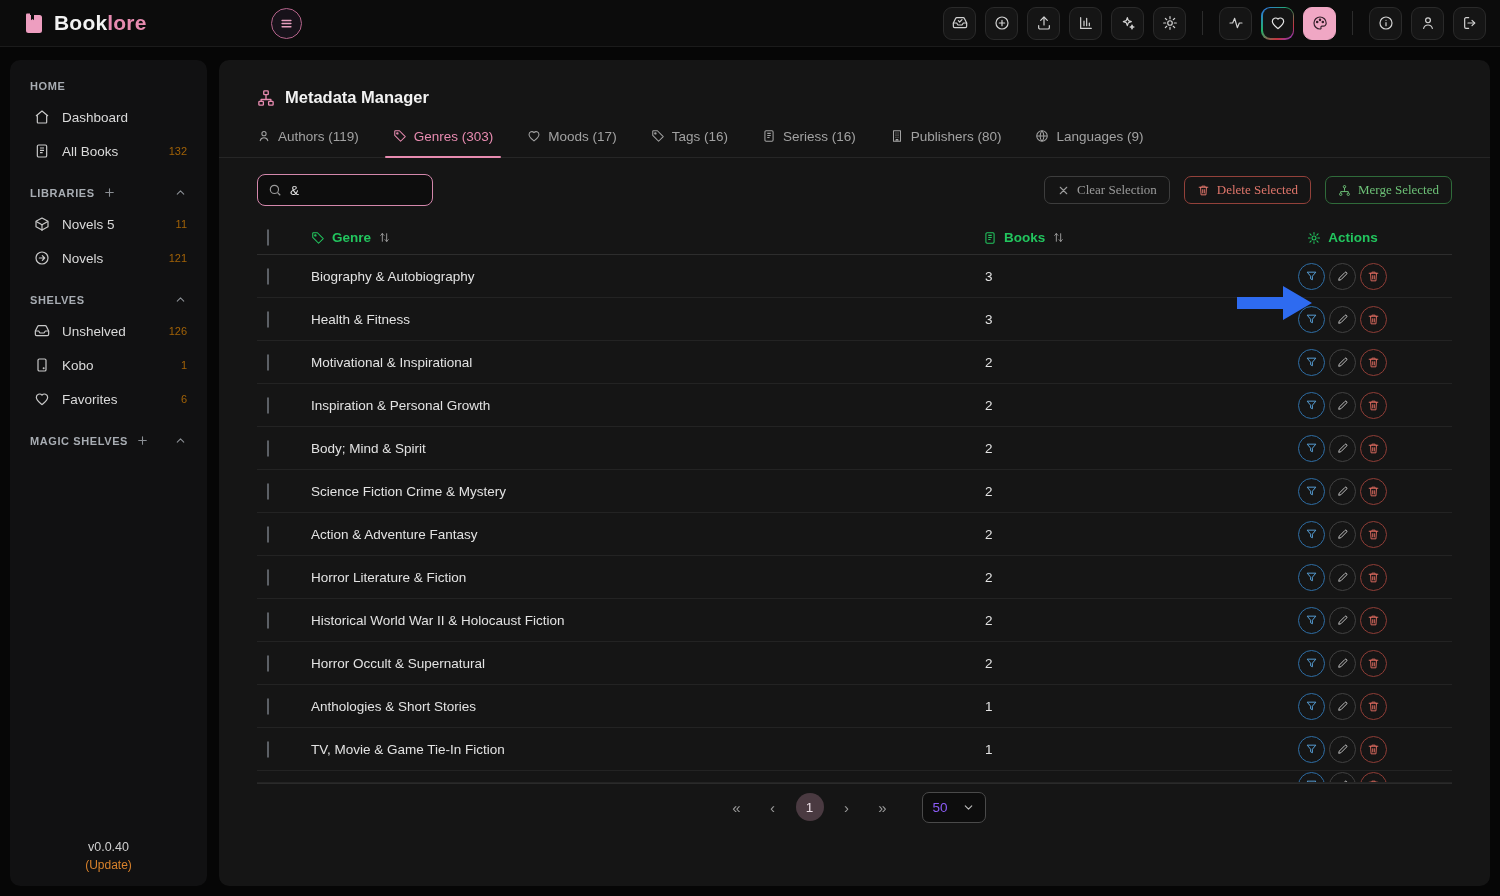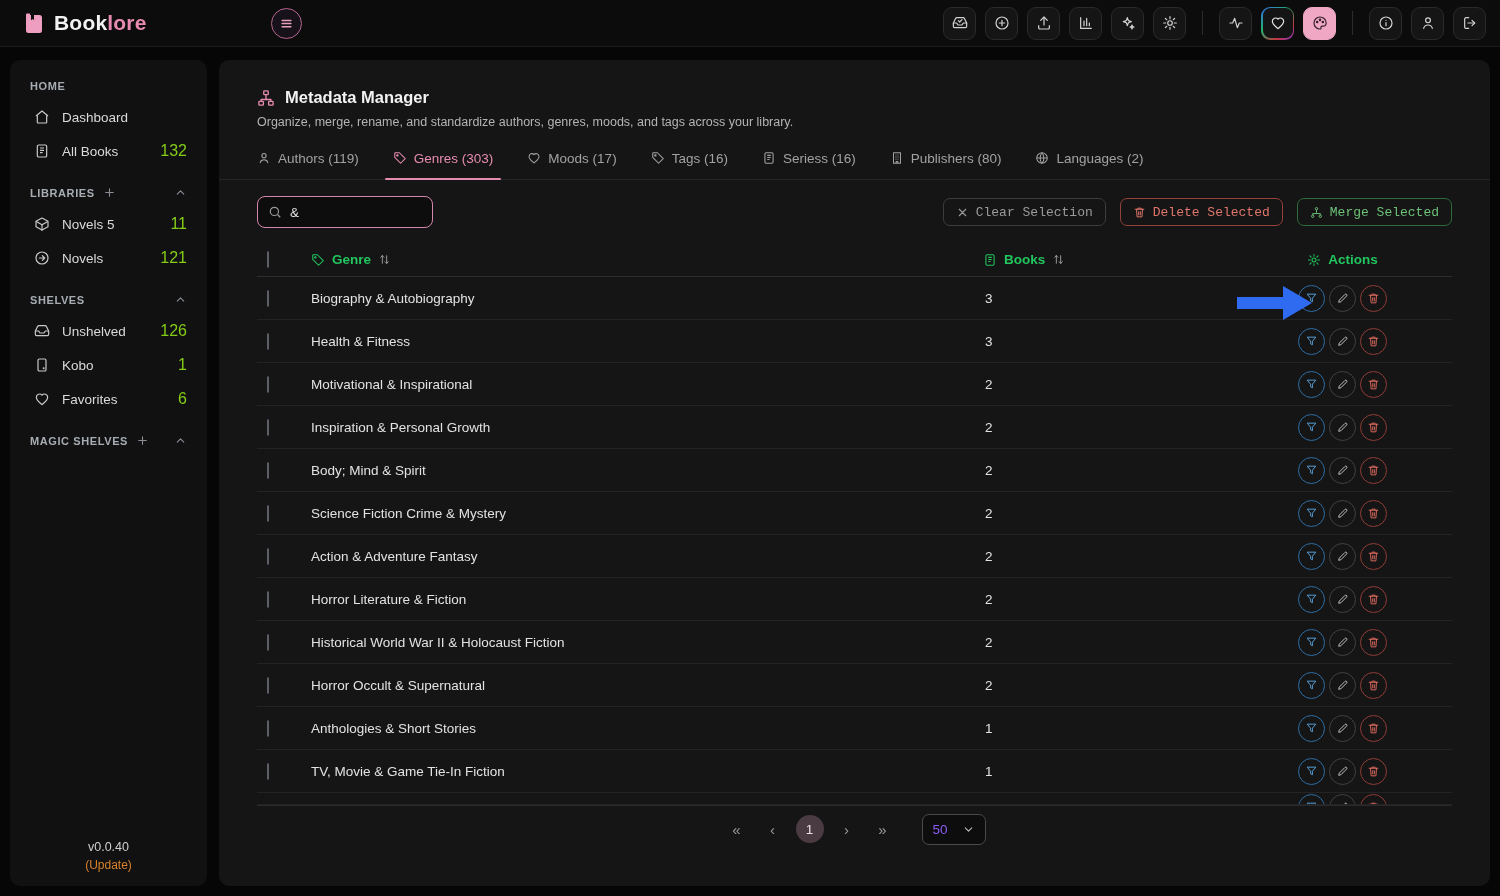--- a/index.html
+++ b/index.html
@@ -67,21 +67,21 @@
   }
   .sec-head .grow { flex:1; }
   .sec-head .plus, .sec-head .chev { color:#8b8f94; cursor:pointer; }
   .side-item {
     display:flex; align-items:center; gap:12px; height:30px;
     padding:0 6px 0 10px; border-radius:6px; cursor:pointer; color:#dadada;
     font-size:13.5px; margin-bottom:4px;
   }
   .side-item .s-icon { color:#c9c9c9; display:flex; }
   .side-item .lbl { flex:1; }
-  .side-item .cnt { color:#84cc16; font-size:16px; }
+  .side-item .cnt { color:#a16207; font-size:11px; }
   .sec-gap { height:16px; }
   .side-spacer { flex:1; }
   .version { text-align:center; font-size:12.5px; color:#cfcfcf; }
   .version .upd { color:#d9822b; font-size:12px; margin-top:4px; cursor:pointer; }
 
   
   .main-card {
     position:relative; width:1271px; height:826px;
     background:#151515; border-radius:10px; overflow:hidden;
   }
@@ -113,21 +113,21 @@
     color:#9a9a9a;
   }
   .filter-search input {
     flex:1; min-width:0; background:transparent; border:none; outline:none;
     color:#e6e6e6; font-size:13.5px; font-family:inherit;
   }
   .ctl-btns { margin-left:auto; display:flex; gap:14px; }
   .ctl-btn {
     height:28px; border-radius:7px; display:flex; align-items:center; gap:7px;
     padding:0 12px; font-size:13px; background:transparent; cursor:pointer;
-    font-family:Liberation Mono, monospace;
+    font-family:Liberation Serif, serif;
   }
   .ctl-clear { border:1px solid #3d3d3d; color:#9b9b9b; }
   .ctl-delete { border:1px solid #93413a; color:#e0766b; }
   .ctl-merge { border:1px solid #2f6b3a; color:#6dc177; }
 
   
   .table { margin:15px 38px 0 38px; }
   .grid {
     display:grid; grid-template-columns:54px 672px 250px 219px; align-items:center;
   }
@@ -438,21 +438,20 @@
         <span style="color:#e78bb0;">
           <svg width="18" height="18" viewBox="0 0 24 24" fill="none" stroke="currentColor" stroke-width="1.8" stroke-linejoin="round">
               <rect x="9" y="2.5" width="6" height="5" rx="1"></rect>
               <rect x="2.5" y="16.5" width="6" height="5" rx="1"></rect>
               <rect x="15.5" y="16.5" width="6" height="5" rx="1"></rect>
               <path d="M12 7.5v4.5M5.5 16.5V14h13v2.5M12 12v2"></path>
             </svg>
         </span>
         <span class="mc-title">Metadata Manager</span>
       </div>
-      <div class="mc-sub">Organize, merge, rename, and standardize authors, genres, moods, and tags across your library.</div>
     </div>
 
     <div class="tabs">
       <div class="tab">
         <span>
             <svg width="14" height="14" viewBox="0 0 24 24" fill="none" stroke="currentColor" stroke-width="1.8" stroke-linecap="round">
               <circle cx="12" cy="8" r="3.6"></circle>
               <path d="M5.5 20c.8-3.4 3.4-5 6.5-5s5.7 1.6 6.5 5"></path>
             </svg>
           </span>
@@ -502,21 +501,21 @@
           </span>
         <span>Publishers (80)</span>
       </div>
       <div class="tab">
         <span>
             <svg width="14" height="14" viewBox="0 0 24 24" fill="none" stroke="currentColor" stroke-width="1.8">
               <circle cx="12" cy="12" r="9"></circle>
               <path d="M3 12h18M12 3a14 14 0 0 1 0 18M12 3a14 14 0 0 0 0 18"></path>
             </svg>
           </span>
-        <span>Languages (2)</span>
+        <span>Languages (9)</span>
       </div>
     </div>
 
     <div class="controls mc-pad">
       <div class="filter-search">
         <span>
             <svg width="14" height="14" viewBox="0 0 24 24" fill="none" stroke="currentColor" stroke-width="2">
               <circle cx="11" cy="11" r="7"></circle>
               <path d="m21 21-4.3-4.3"></path>
             </svg>

